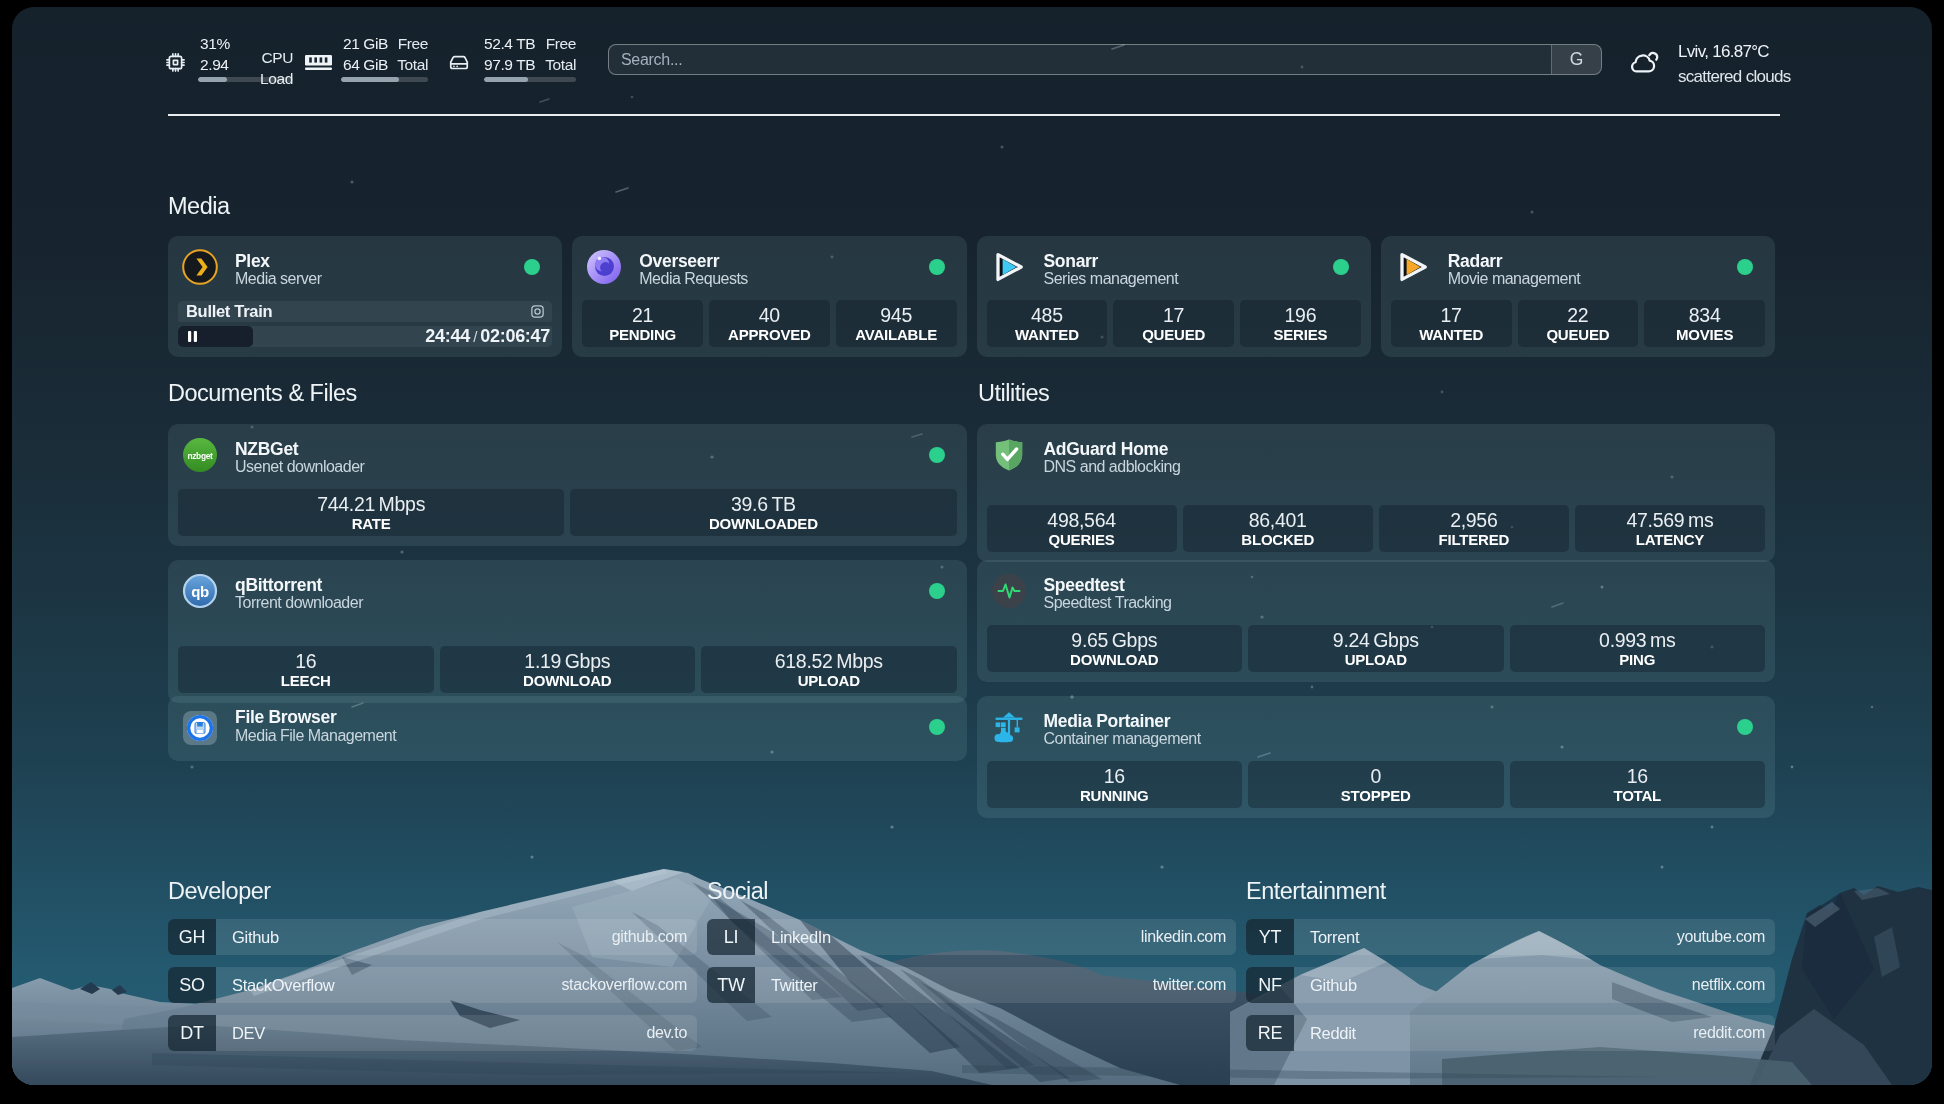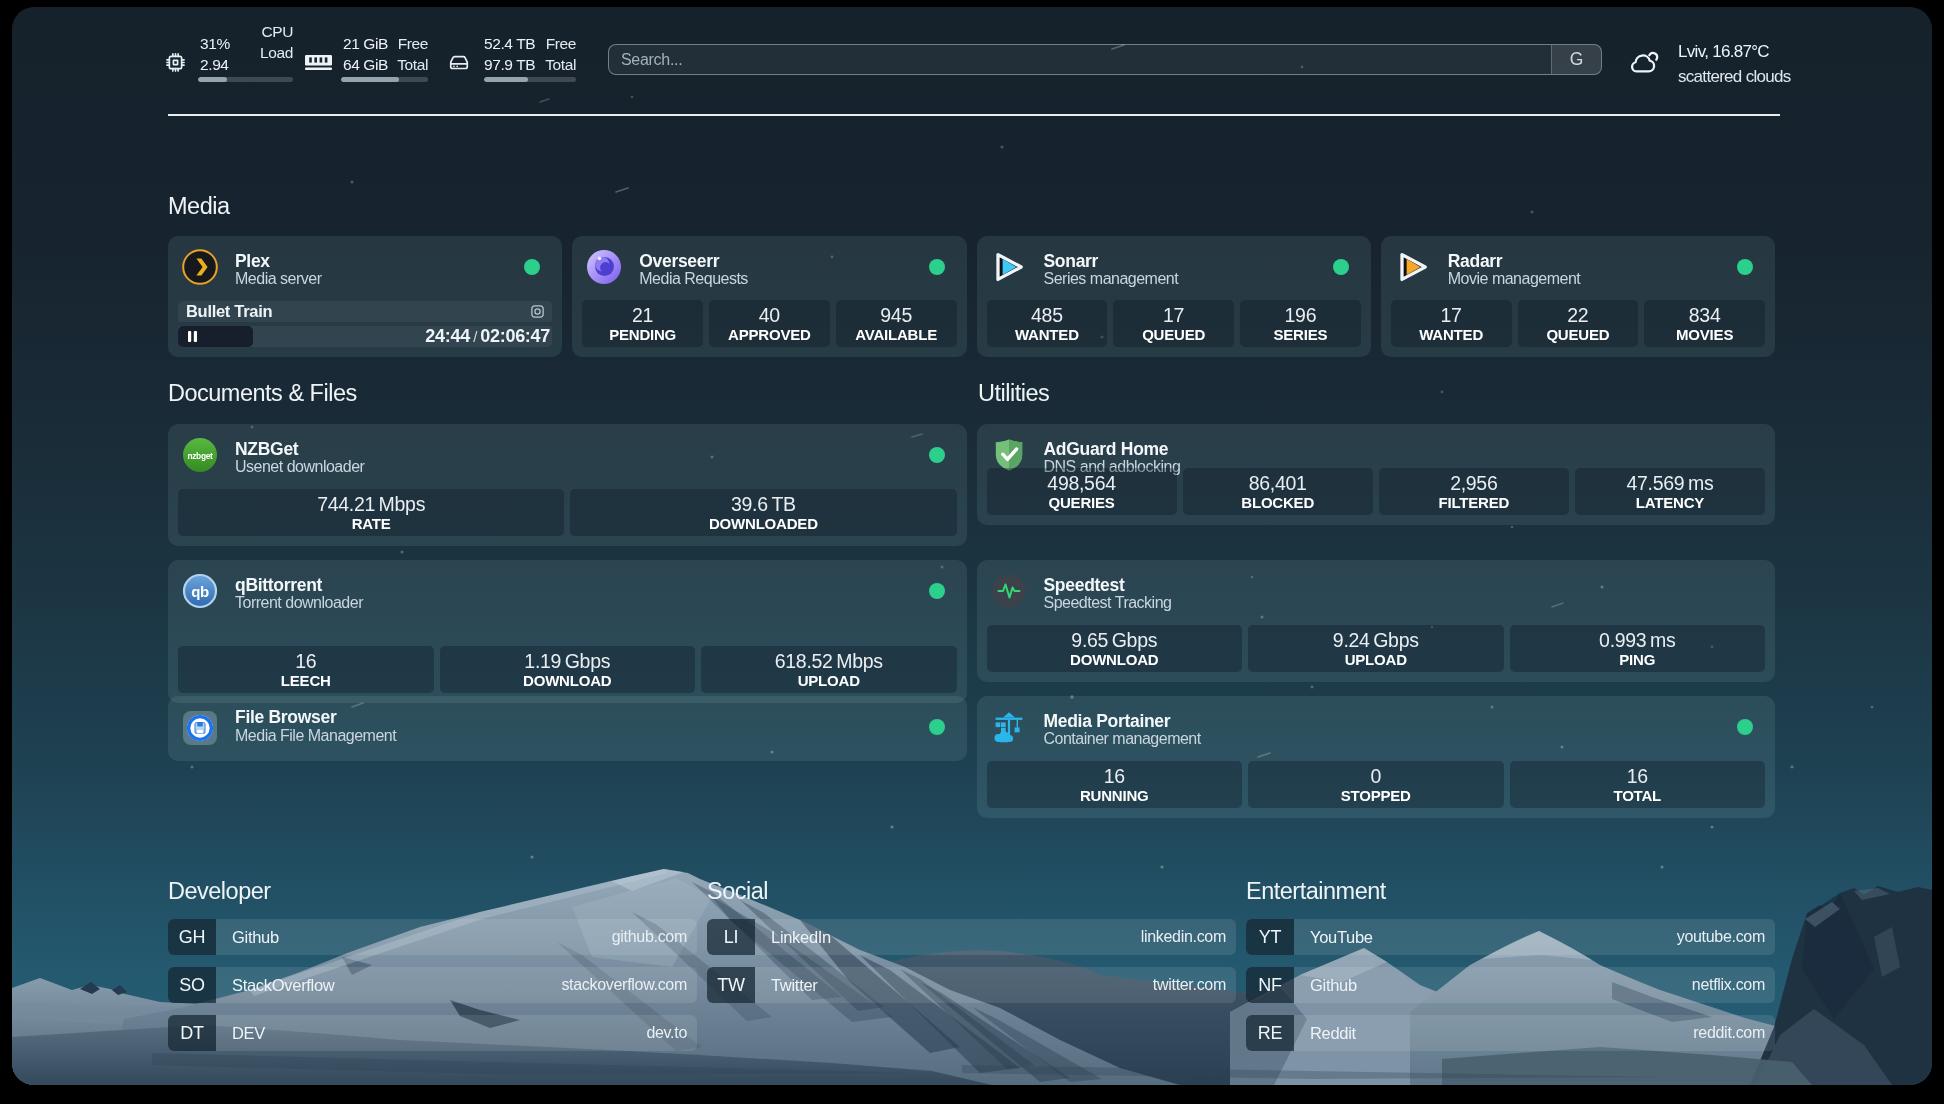--- a/index.html
+++ b/index.html
@@ -157,21 +157,21 @@
 <path d="M140 1046 L520 1056 L900 1066 L520 1068 L140 1058 Z" fill="#2c4154" opacity=".3"></path>
 <path d="M950 1058 L1300 1064 L1650 1070 L1300 1072 L950 1066 Z" fill="#2c4154" opacity=".3"></path>
 </svg>
 
 <svg class="abs" style="left:153px;top:45px" width="21" height="21" viewBox="0 0 24 24" fill="none" stroke="#e8eef2" stroke-width="1.9" stroke-linecap="round" stroke-linejoin="round">
 <rect x="5" y="5" width="14" height="14" rx="2"></rect>
       <rect x="9.6" y="9.6" width="4.8" height="4.8"></rect>
 <path d="M9 2.2v2.8M12 2.2v2.8M15 2.2v2.8M9 19v2.8M12 19v2.8M15 19v2.8M2.2 9h2.8M2.2 12h2.8M2.2 15h2.8M19 9h2.8M19 12h2.8M19 15h2.8"></path>
     </svg>
 <div class="tb-val" style="left:188px;top:26px">31%<br>2.94</div>
-<div class="tb-lab" style="left:186px;top:14px;width:95px">CPU<br>Load</div>
+<div class="tb-lab" style="left:186px;top:40px;width:95px">CPU<br>Load</div>
 <div class="bar" style="left:186px;top:70px;width:95px">
       <i style="width:31%"></i>
     </div>
 <svg class="abs" style="left:293px;top:47px" width="27" height="18" viewBox="0 0 27 18">
 <rect x="0" y="1" width="27" height="10.5" rx="1.2" fill="#eef3f7"></rect>
 <rect x="0" y="13.5" width="27" height="2.6" rx="1" fill="#eef3f7"></rect>
 <g fill="#18242f">
         <rect x="4.2" y="3.4" width="2.6" height="5.2"></rect>
         <rect x="9.4" y="3.4" width="2.6" height="5.2"></rect>
         <rect x="14.6" y="3.4" width="2.6" height="5.2"></rect>
@@ -373,21 +373,21 @@
         <circle cx="18" cy="18" r="11.4" fill="#fff" stroke="#1d74e8" stroke-width="3.4"></circle>
 <rect x="13" y="12.5" width="10" height="11" rx="1.5" fill="#bcd9f2" stroke="#2a7cdd" stroke-width="1"></rect>
 <rect x="15.2" y="12.5" width="5.6" height="4" fill="#2a7cdd"></rect>
         <rect x="14.8" y="19.2" width="6.4" height="4.3" fill="#fff" stroke="#7fb3e8" stroke-width=".6"></rect>
       </svg>
 <div class="ct" style="top:11px">File Browser</div>
       <div class="cs" style="top:31px">Media File Management</div>
       <div class="dot"></div>
 </div>
 
-<div class="card" style="left:964.5px;top:417px;width:798.5px;height:101px">
+<div class="card" style="left:964.5px;top:417px;width:798.5px;height:138px">
 <svg class="ci" viewBox="0 0 36 36">
         <path d="M18 2.6c5.2 1.9 9.7 2.3 13.2 2.7v12.4c0 7.8-5.5 13-13.2 15.7C10.3 30.7 4.8 25.5 4.8 17.7V5.3C8.3 4.9 12.8 4.5 18 2.6z" fill="#74c07a"></path>
 <path d="M18 2.6c5.2 1.9 9.7 2.3 13.2 2.7v12.4c0 7.8-5.5 13-13.2 15.7V2.6z" fill="#59a663"></path>
 <path d="M11.8 17.2l4.6 5.2 9.2-10.4" stroke="#fff" stroke-width="3.4" fill="none" stroke-linecap="round" stroke-linejoin="round"></path>
       </svg>
 <div class="ct">AdGuard Home</div>
       <div class="cs">DNS and adblocking</div>
 <div class="stats">
         <div class="st">
           <div class="sv">498,564</div>
@@ -488,21 +488,21 @@
       <span class="n">LinkedIn</span>
       <span class="u">linkedin.com</span>
     </div>
 <div class="bm" style="left:695px;top:960px">
       <b>TW</b>
       <span class="n">Twitter</span>
       <span class="u">twitter.com</span>
     </div>
 <div class="bm" style="left:1234px;top:912px">
       <b>YT</b>
-      <span class="n">YouTube</span>
+      <span class="n">Torrent</span>
       <span class="u">youtube.com</span>
     </div>
 <div class="bm" style="left:1234px;top:960px">
       <b>NF</b>
       <span class="n">Github</span>
       <span class="u">netflix.com</span>
     </div>
 <div class="bm" style="left:1234px;top:1008px">
       <b>RE</b>
       <span class="n">Reddit</span>

